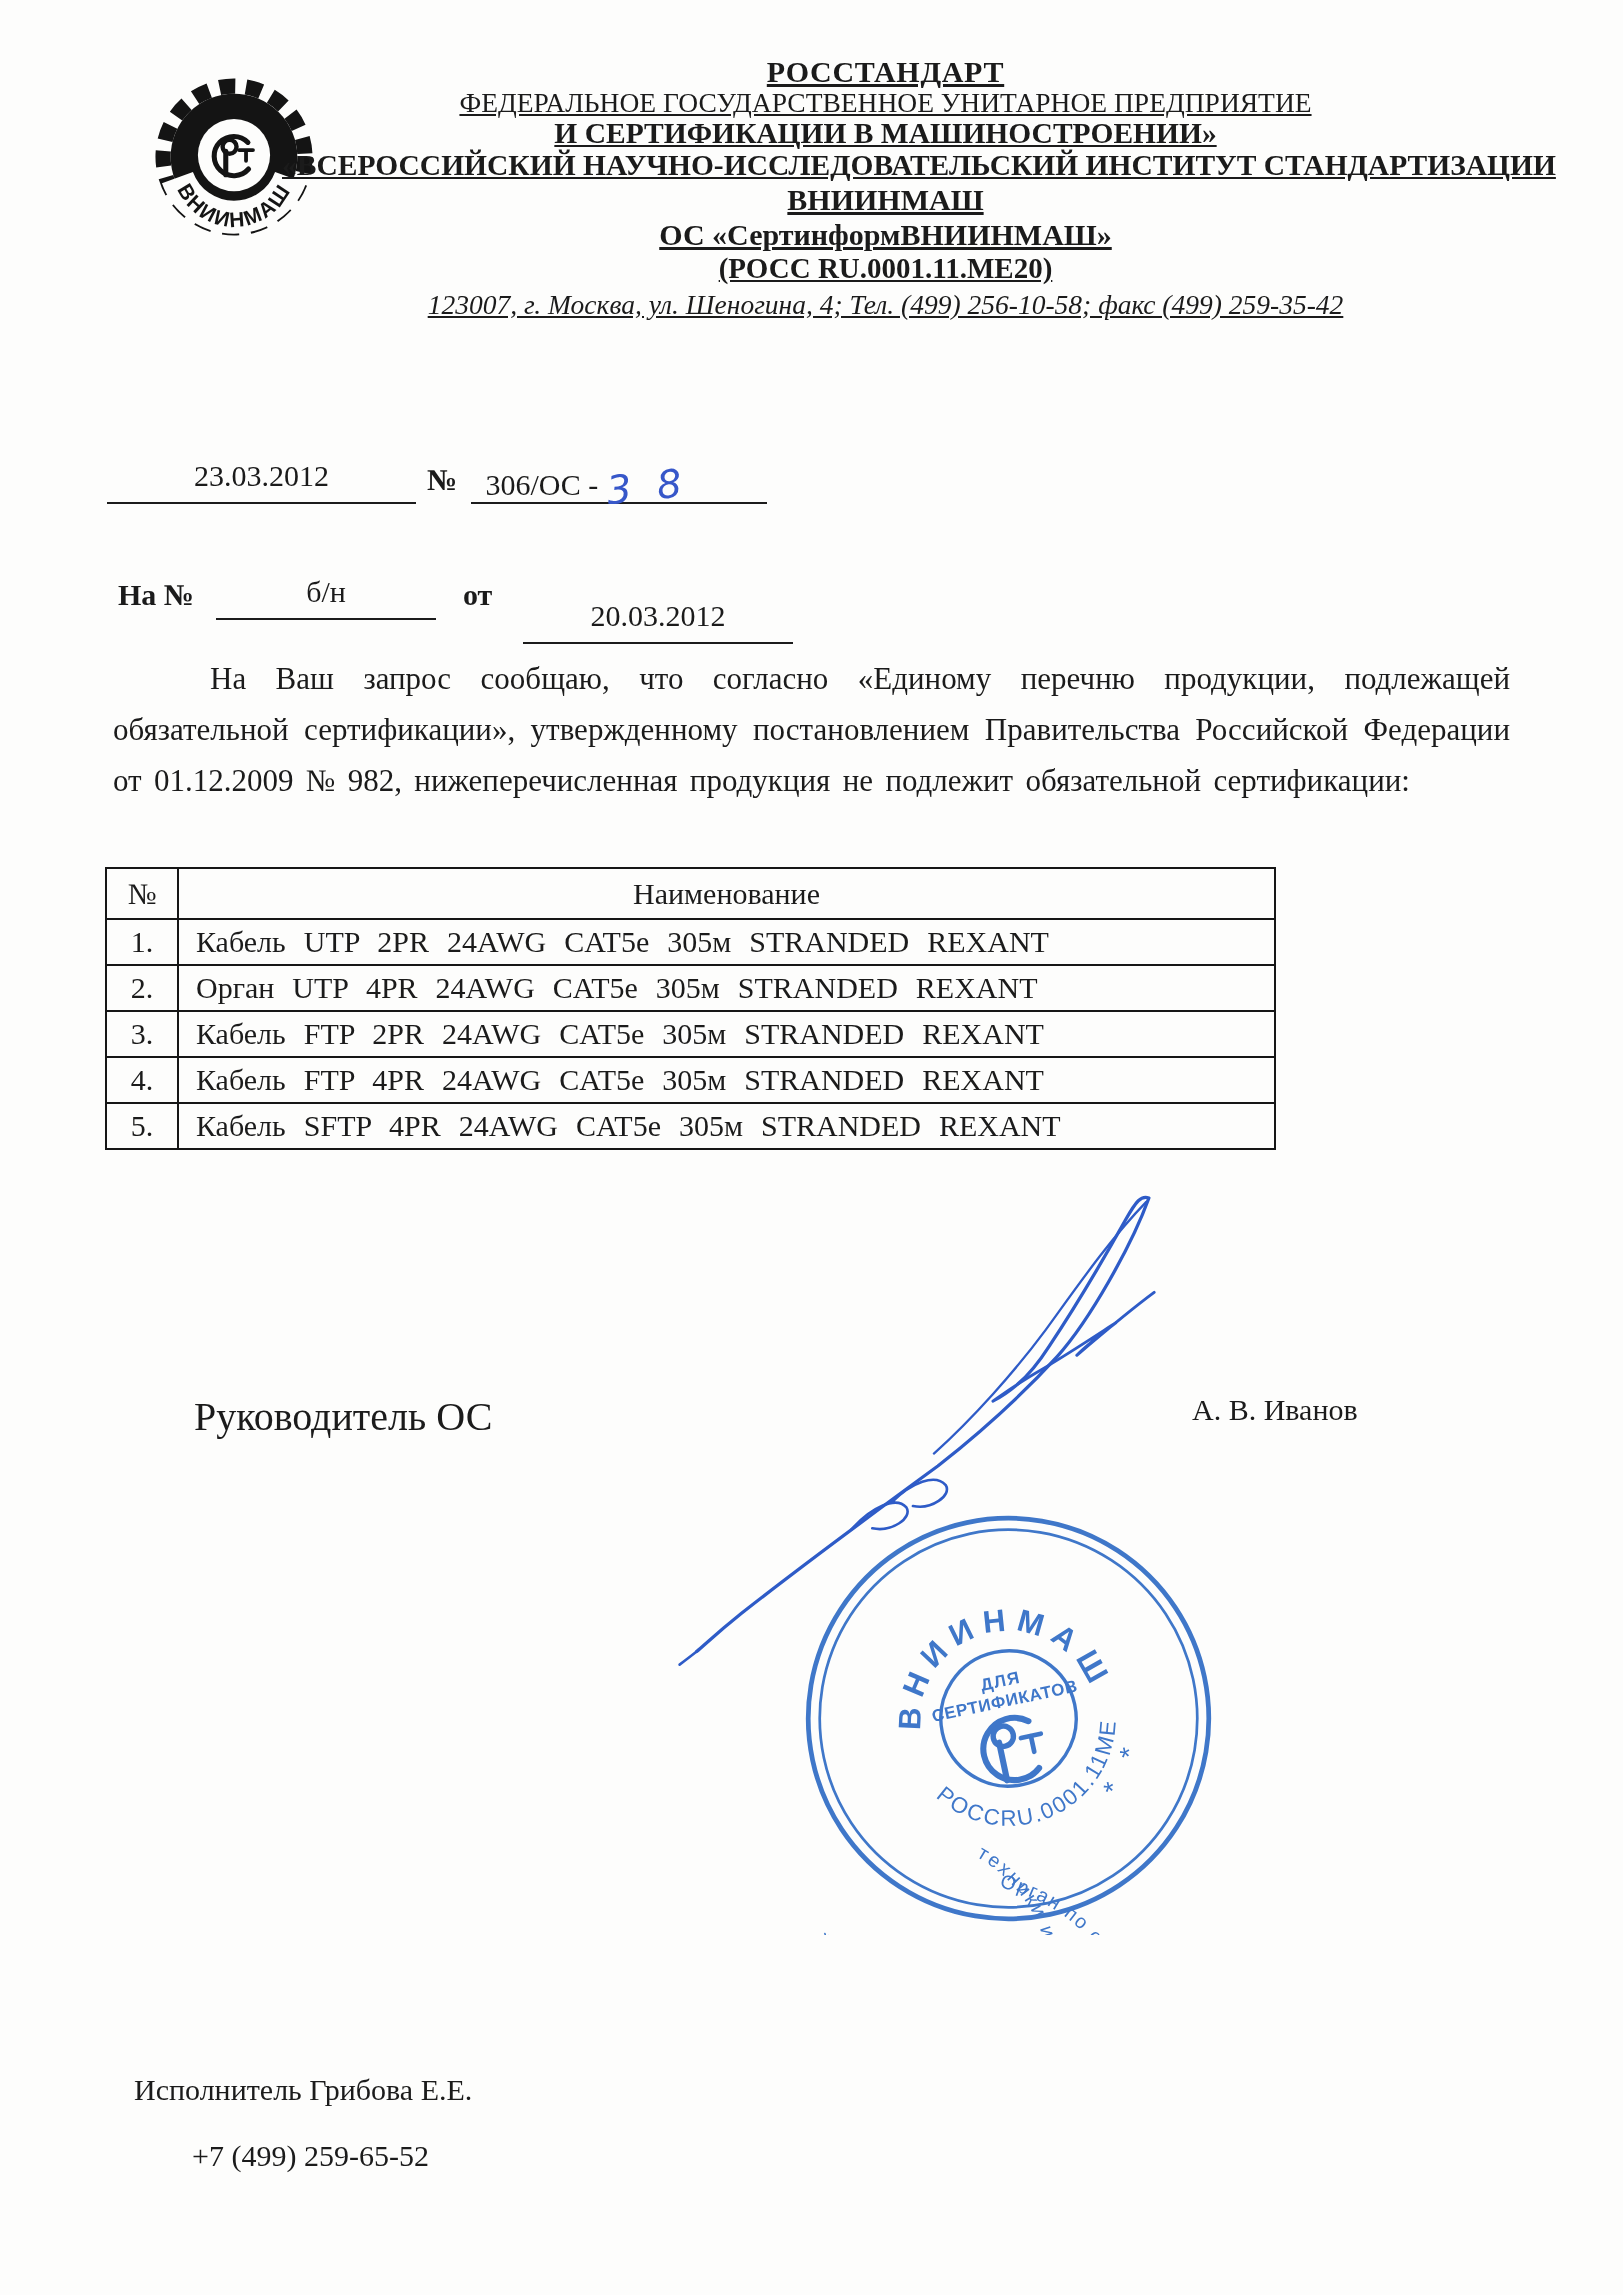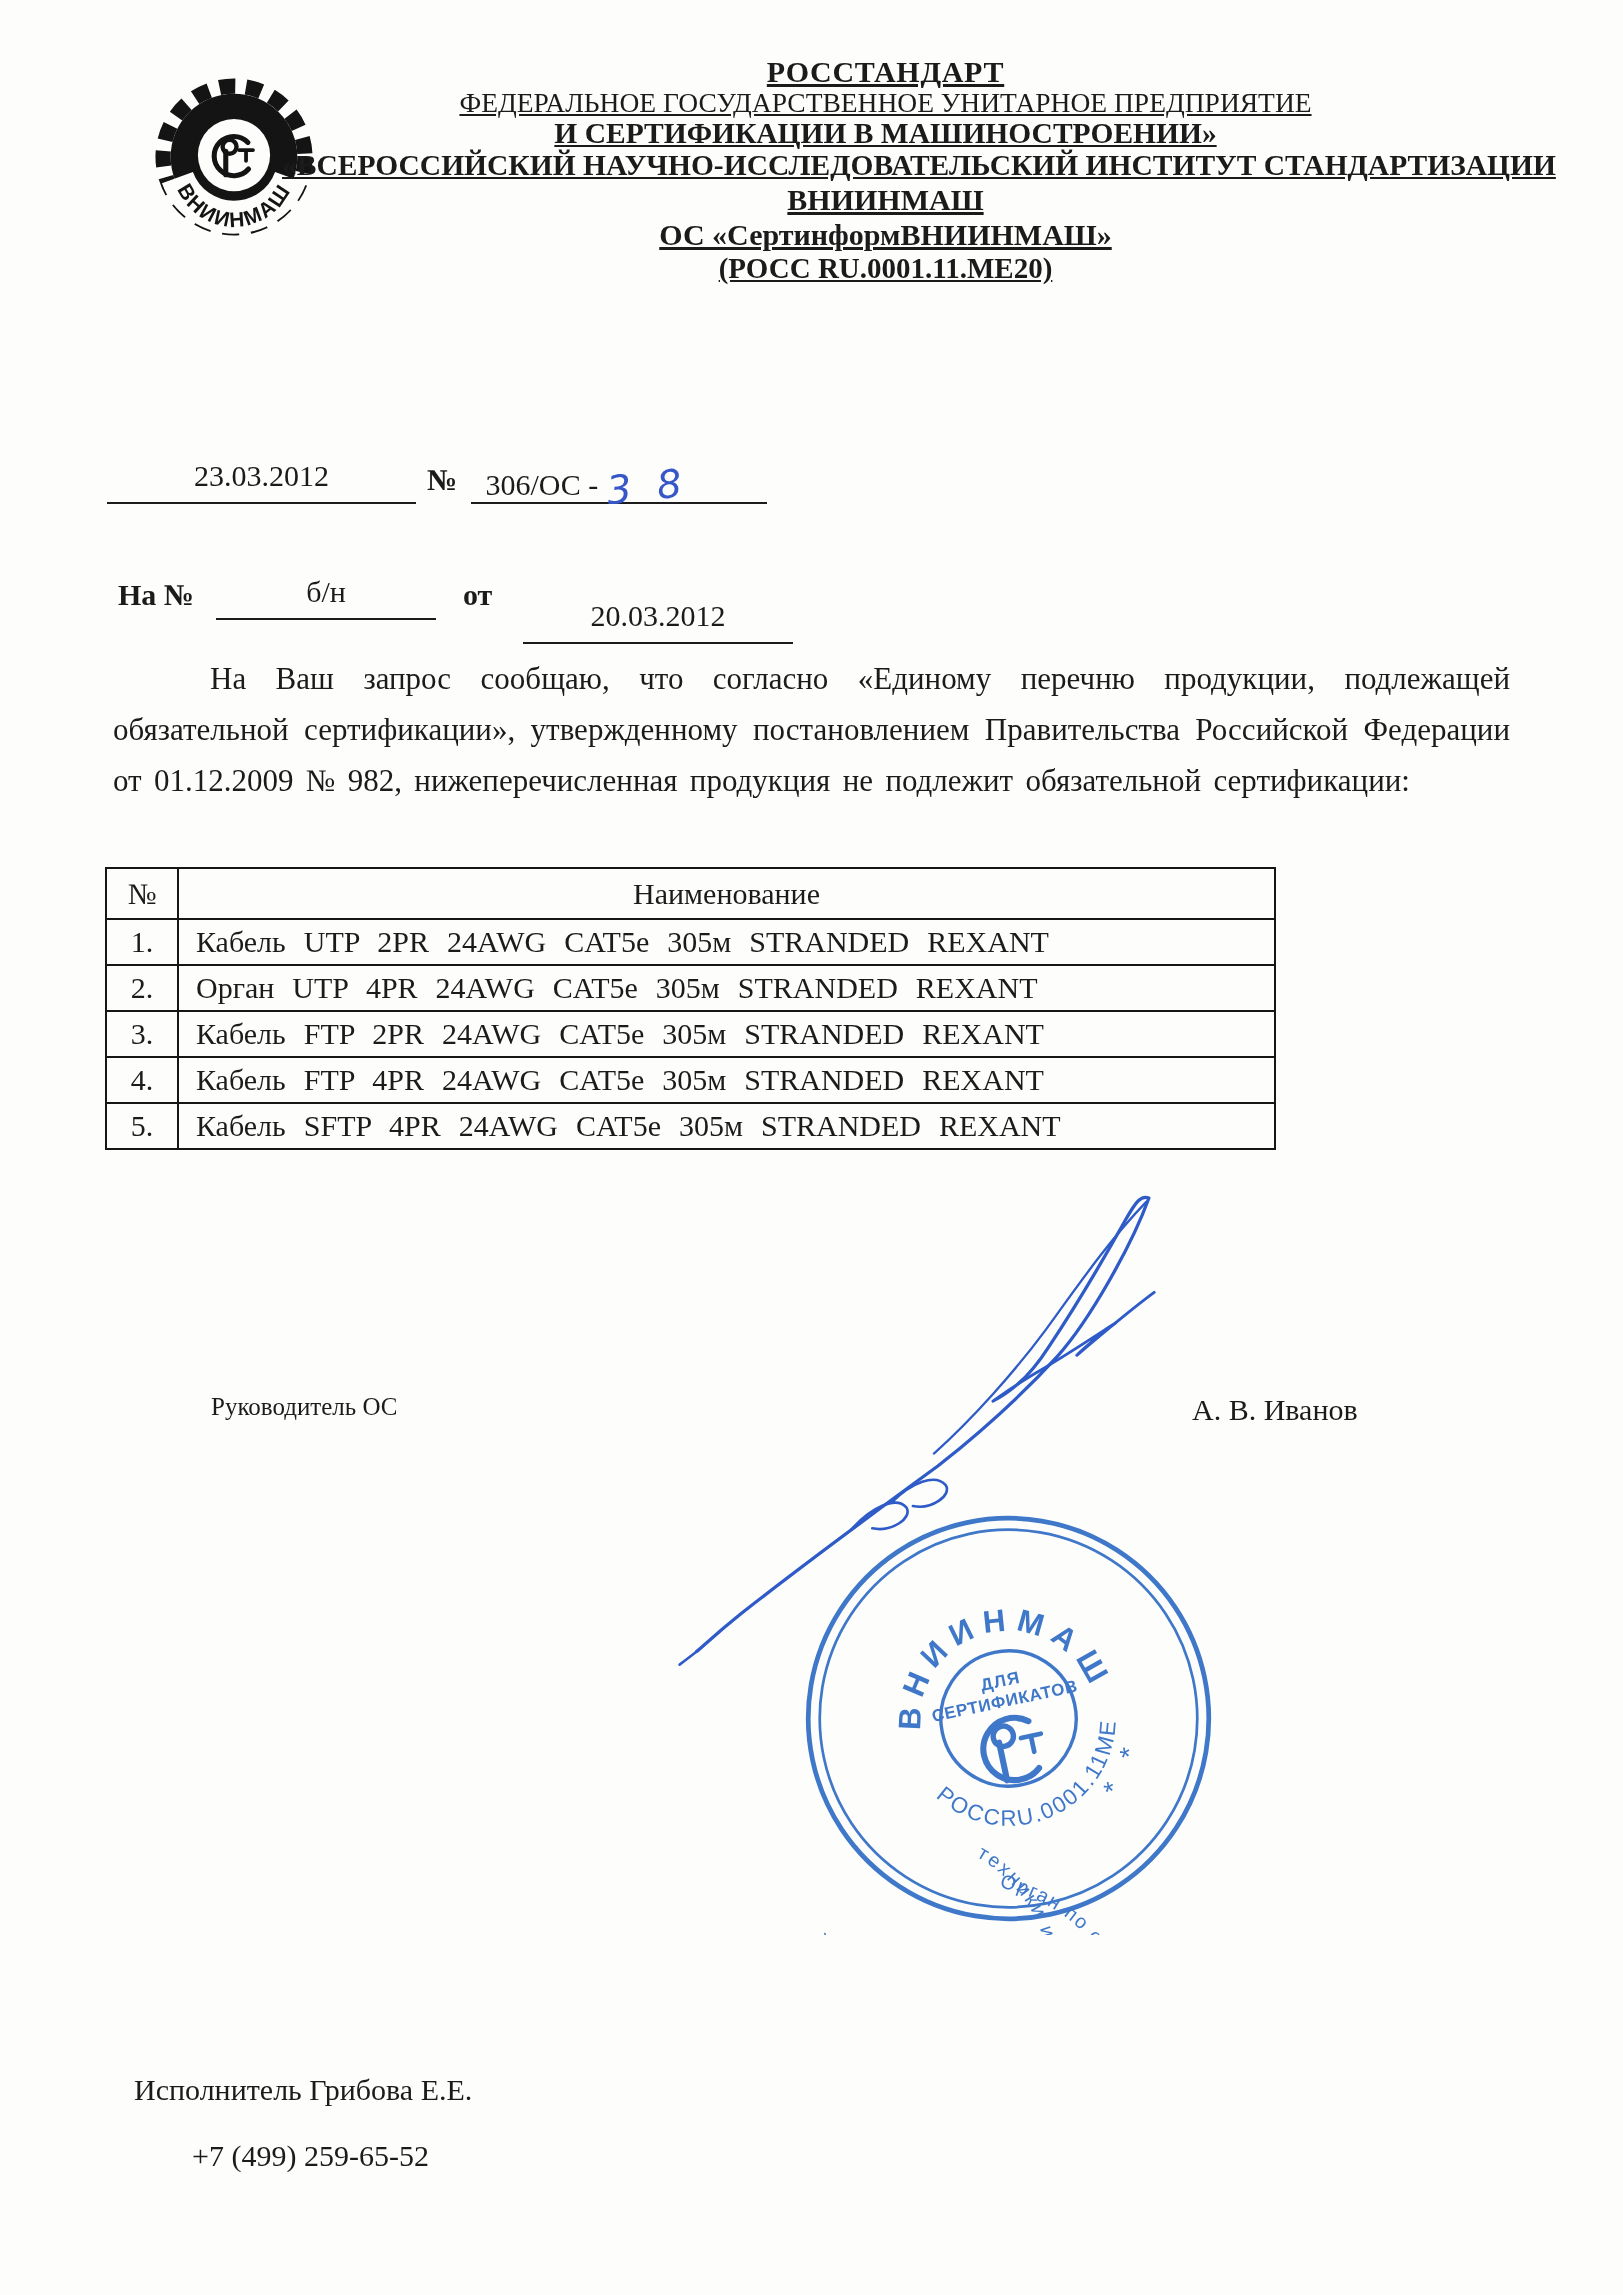--- a/index.html
+++ b/index.html
@@ -45,21 +45,21 @@
     position:absolute;left:105px;top:867px;width:1171px;
     border-collapse:collapse;font-size:30px;
   }
   .ptable th,.ptable td{border:2.6px solid #161616;}
   .ptable th{font-weight:normal;height:47px;}
   .ptable td{height:42px;}
   .col-num{width:68px;text-align:center;}
   .col-name{text-align:left;padding-left:17px;word-spacing:10.5px;}
   .th-name{text-align:center;}
   
-  .sig-label{position:absolute;left:211px;top:1393px;font-size:25px;}
+  .sig-label{position:absolute;left:194px;top:1393px;font-size:40px;}
   .sig-name{position:absolute;left:1192px;top:1393px;font-size:30px;}
   .sig-ink{position:absolute;left:656px;top:1161px;}
   .stamp{position:absolute;left:792px;top:1502px;}
   
   .exec{position:absolute;left:134px;top:2073px;font-size:30px;}
   .phone{position:absolute;left:192px;top:2139px;font-size:30px;}
 </style>
 </head>
 <body>
 
@@ -87,20 +87,21 @@
   </svg>
 
   <div class="letterhead">
     <div class="lh-line lh1">РОССТАНДАРТ</div>
     <div class="lh-line lh2">ФЕДЕРАЛЬНОЕ ГОСУДАРСТВЕННОЕ УНИТАРНОЕ ПРЕДПРИЯТИЕ</div>
     <div class="lh-line lh4">И СЕРТИФИКАЦИИ В МАШИНОСТРОЕНИИ»</div>
     <div class="lh-line lh3">«ВСЕРОССИЙСКИЙ НАУЧНО-ИССЛЕДОВАТЕЛЬСКИЙ ИНСТИТУТ СТАНДАРТИЗАЦИИ</div>
     <div class="lh-line lh5">ВНИИНМАШ</div>
     <div class="lh-line lh6">ОС «СертинформВНИИНМАШ»</div>
     <div class="lh-line lh7">(РОСС RU.0001.11.МЕ20)</div>
+    <div class="lh-line lh-addr">123007, г. Москва, ул. Шеногина, 4; Тел. (499) 256-10-58; факс (499) 259-35-42</div>
   </div>
 
   <div class="ref">
     <span class="uline" style="left:107px;top:459px;width:309px;">
       <span>23.03.2012</span>
     </span>
     <span class="ref-label" style="left:427px;top:463px;">№</span>
     <span class="uline" style="left:471px;top:459px;width:282px;text-align:left;padding-left:14.4px;">
       <span>306/ОС -</span>
       <span class="hand">3 8</span>

